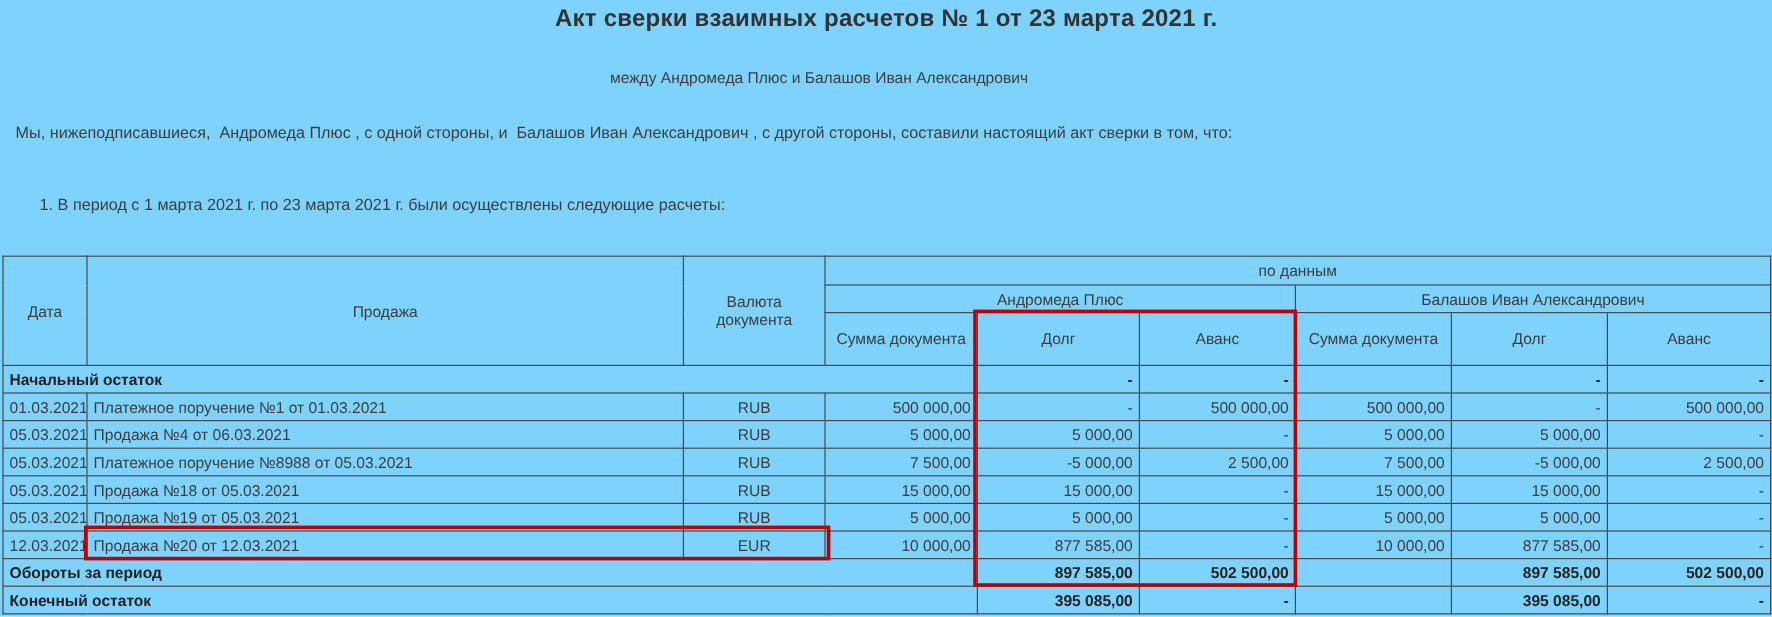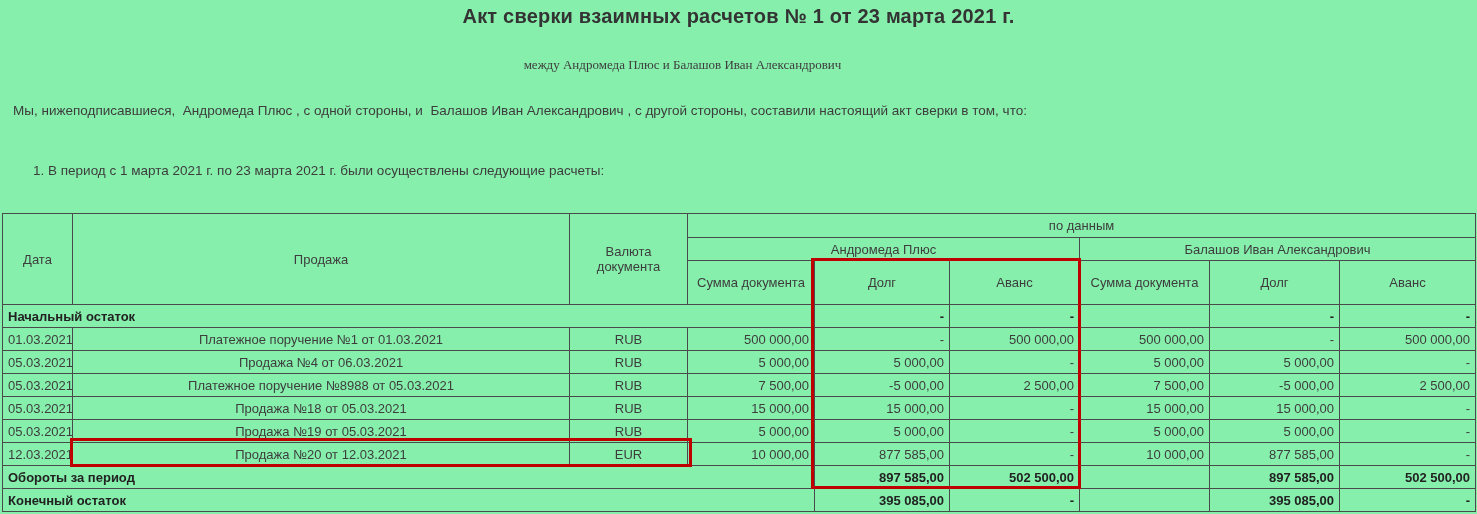--- a/index.html
+++ b/index.html
@@ -1,35 +1,35 @@
 <!DOCTYPE html>
 <html><head>
 <meta charset="utf-8">
 <style>
   html,body{margin:0;padding:0;background:#ffffff;}
   #page{
     position:relative;
     width:1477px;height:514px;
-    background:#86efac;
+    background:#7dd3fc;
     font-family:"Liberation Sans","DejaVu Sans",sans-serif;
     color:#3d3d3d;
     overflow:hidden;
   }
   .doc-title{
     position:absolute;top:5px;left:0;width:1477px;
     text-align:center;font-size:20px;font-weight:700;color:#333333;
     letter-spacing:0.2px;
   }
   .doc-sub1{
     position:absolute;top:36px;left:0;width:1477px;
     text-align:center;font-size:13px;color:#3d3d3d;
   }
   .doc-sub2{
     position:absolute;top:57px;left:0;width:1365px;
-    text-align:center;font-size:13px;color:#3d3d3d;font-family:Liberation Serif, serif;
+    text-align:center;font-size:13px;color:#3d3d3d;
   }
   .para{
     position:absolute;left:13px;right:10px;
     font-size:13.5px;color:#3d3d3d;white-space:pre-wrap;
   }
   .para-intro{top:103px;}
   .para-clause{top:163px;margin-left:20px;}
   .table-caption{
     position:absolute;left:2px;top:194px;
     font-size:13.5px;color:#3d3d3d;
@@ -46,21 +46,21 @@
     font-weight:400;
     line-height:15px;
     overflow:hidden;
   }
   table.recon th{text-align:center;vertical-align:middle;}
   tr.h1 th{height:23px;}
   tr.h2 th{height:22px;}
   tr.h3 th{height:43px;}
   tr.body-row td{height:22px;}
   td.c-date{text-align:center;padding-left:4px;margin-top:32px;}
-  td.c-doc{text-align:center;padding-left:6px;}
+  td.c-doc{text-align:left;padding-left:6px;}
   td.c-cur{text-align:center;}
   td.c-num{text-align:right;padding-right:6px;}
   td.c-merge{
     text-align:left;padding-left:73px;
     font-weight:700;color:#222222;
   }
   tr.bold-row td{font-weight:700;color:#222222;}
   .hl{
     position:absolute;
     border:3px solid #c00000;

